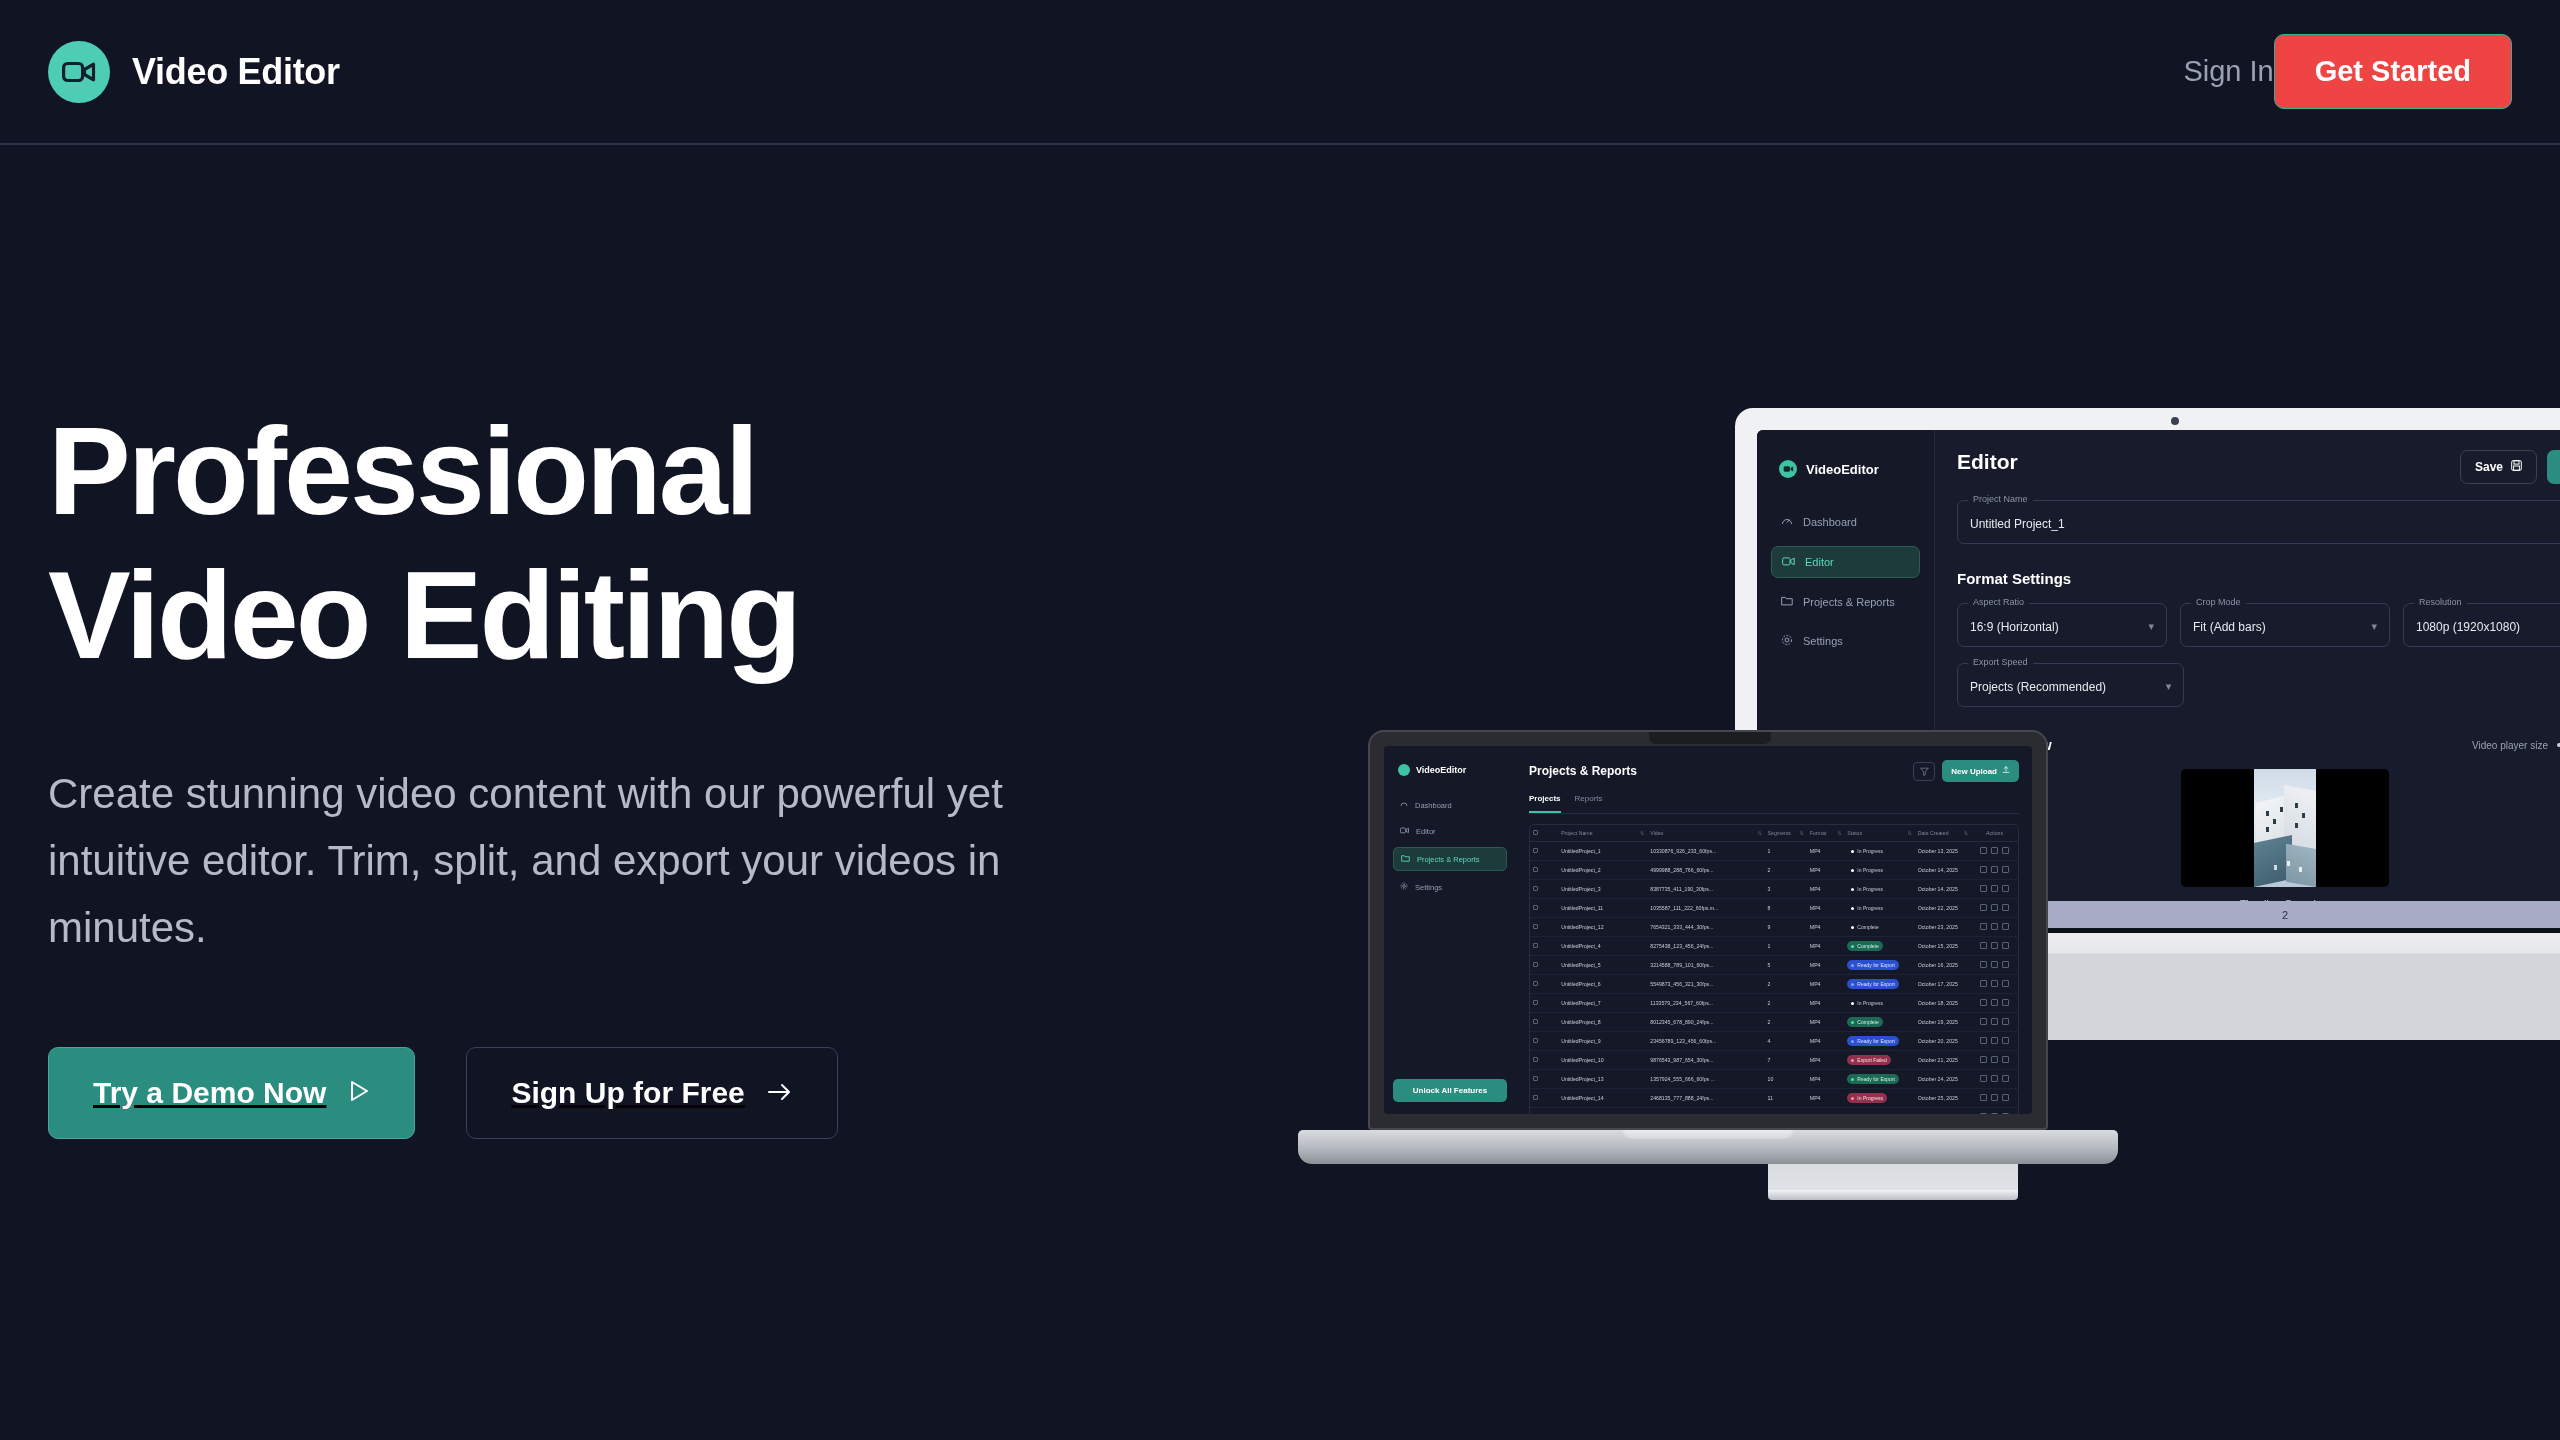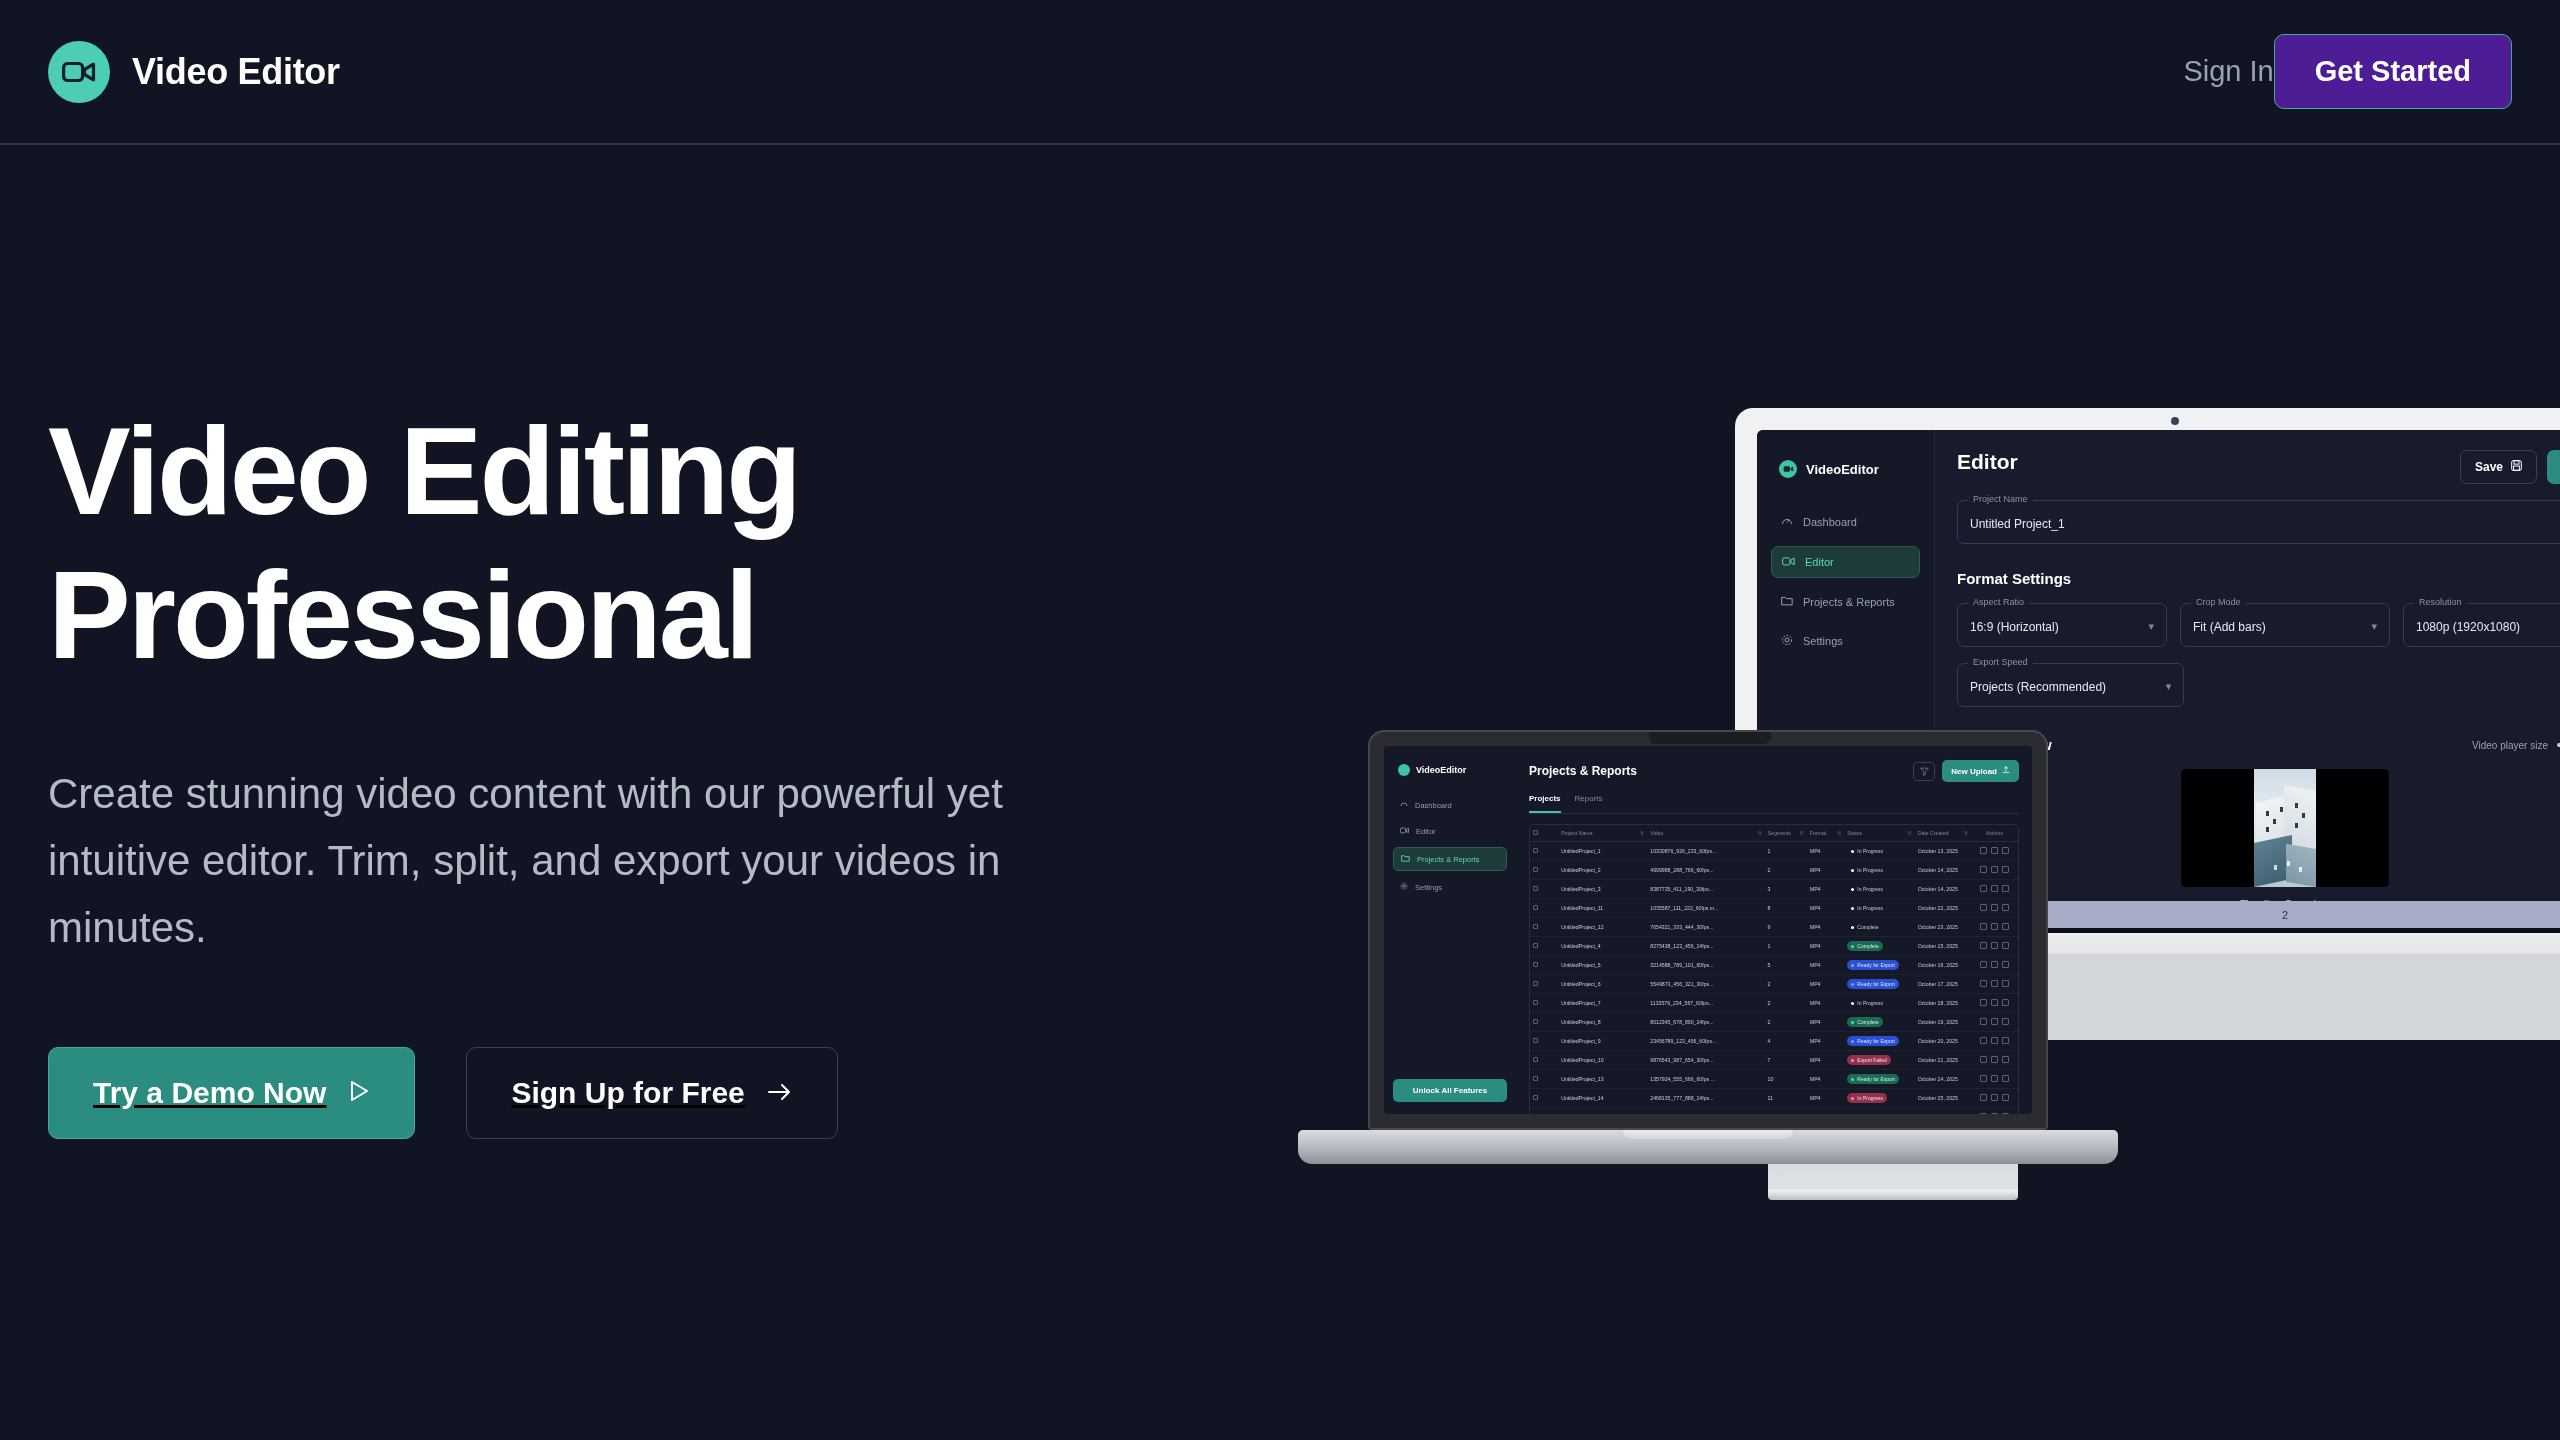--- a/index.html
+++ b/index.html
@@ -20,21 +20,21 @@
   }
   .brand { display: flex; align-items: center; gap: 22px; }
   .brand-logo {
     width: 62px; height: 62px; border-radius: 50%;
     background: #4ecdb5; display: flex; align-items: center; justify-content: center;
   }
   .brand-name { color: #ffffff; font-size: 36px; font-weight: bold; letter-spacing: -0.3px; }
   .header-actions { display: flex; align-items: center; }
   .signin-link { color: #9aa1b2; font-size: 29px; font-weight: 500; cursor: pointer; }
   .get-started-btn {
-    background: #4c1d95; color: #ffffff; font-size: 29px; font-weight: bold;
+    background: #ef4444; color: #ffffff; font-size: 29px; font-weight: bold;
     border: 1px solid #45a99a; border-radius: 10px;
     padding: 20px 40px; cursor: pointer;
   }
 
   
   .hero-left { position: absolute; left: 48px; top: 400px; width: 1100px; }
   .hero-title {
     color: #ffffff; font-size: 124px; line-height: 1.16; font-weight: bold;
     letter-spacing: -3px;
   }
@@ -273,22 +273,22 @@
       <span class="brand-name">Video Editor</span>
     </div>
     <div class="header-actions">
       <span class="signin-link">Sign In</span>
       <button class="get-started-btn">Get Started</button>
     </div>
   </header>
 
   <div class="hero-left">
     <h1 class="hero-title">
+      <div>Professional</div>
       <div>Video Editing</div>
-      <div>Professional</div>
     </h1>
     <p class="hero-sub">Create stunning video content with our powerful yet intuitive editor. Trim, split, and export your videos in minutes.</p>
     <div class="hero-ctas">
       <button class="btn-primary">
         <span>Try a Demo Now</span>
         <span>
           <svg width="22" height="24" viewBox="0 0 22 24">
               <path d="M4 3 L19 12 L4 21 Z" fill="none" stroke="#fff" stroke-width="2" stroke-linejoin="round"></path>
             </svg>
         </span>

